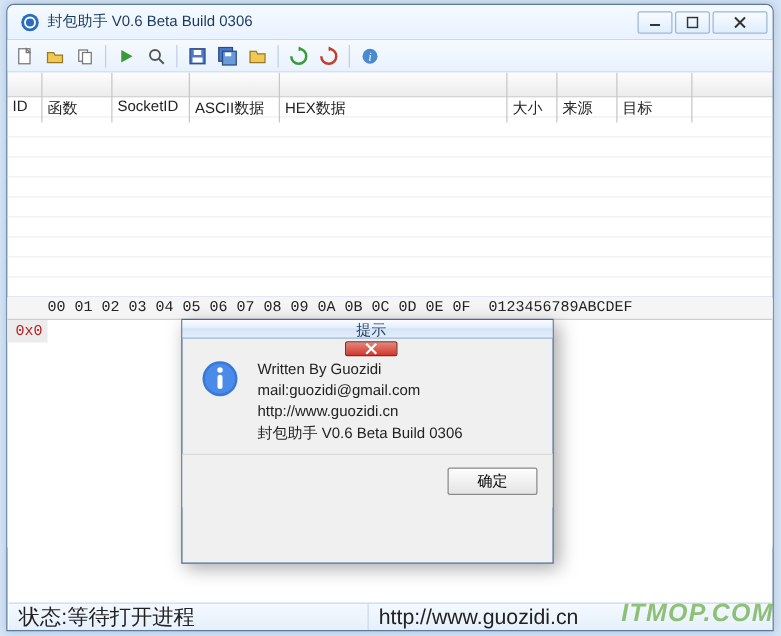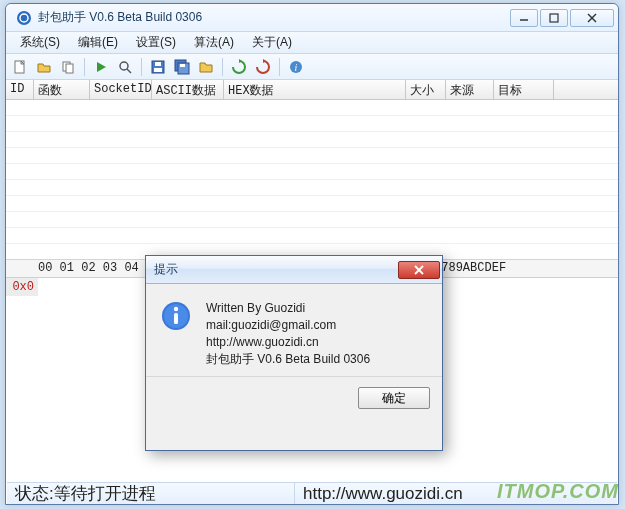--- a/index.html
+++ b/index.html
@@ -16,35 +16,35 @@
 
 .menubar { height: 22px; background: linear-gradient(#f4f9ff,#e6f0fb); border-bottom: 1px solid #c8d8ec; display: flex; align-items: center; padding: 0 6px; gap: 2px; }
 .menuitem { padding: 2px 8px; color: #222; cursor: pointer; }
 
 .toolbar { height: 26px; background: linear-gradient(#f6faff,#e8f2fc); border-bottom: 1px solid #c8d8ec; display: flex; align-items: center; padding: 0 4px; gap: 4px; }
 .tbbtn { width: 20px; height: 20px; display: flex; align-items: center; justify-content: center; cursor: pointer; border-radius: 2px; }
 .tbsep { width: 1px; height: 18px; background: #c0d0e4; margin: 0 2px; }
 
 .grid { height: 180px; overflow: hidden; border-bottom: 1px solid #c8d8ec; }
 .grid-header { display: flex; height: 20px; background: linear-gradient(#fdfdfd,#ececec); border-bottom: 1px solid #c8c8c8; }
-.gh { border-right: 1px solid #c8c8c8; padding: 2px 4px; font-size: 12px; color: #222; white-space: nowrap; overflow: hidden; font-family: Liberation Mono, monospace; }
+.gh { border-right: 1px solid #c8c8c8; padding: 20px 4px; font-size: 12px; color: #222; white-space: nowrap; overflow: hidden; }
 .grid-body { height: 160px; background: #fff; }
 .grid-row { height: 16px; border-bottom: 1px solid #f0f0f0; }
 
 .hexpane { height: 200px; background: #fff; }
 .hexheader { height: 18px; font-family: "Courier New", monospace; font-size: 12px; padding: 1px 0 1px 32px; color: #222; background: #f5f5f5; border-bottom: 1px solid #d0d0d0; white-space: pre; }
 .hexbody { display: flex; }
 .addrcol { width: 32px; background: #ececec; font-family: "Courier New", monospace; font-size: 12px; padding: 2px 4px; color: #b91c1c; text-align: right; }
 .hexcontent { flex: 1; }
 
 .statusbar { position: absolute; bottom: 0; left: 1px; right: 1px; height: 22px; background: linear-gradient(#f4f9ff,#e6f0fb); border-top: 1px solid #c8d8ec; display: flex; align-items: center; font-size: 17px; color: #222; }
 .sbcell { padding: 0 8px; border-right: 1px solid #c8d8ec; height: 100%; display: flex; align-items: center; }
 
 .dialog { position: absolute; left: 145px; top: 255px; width: 298px; height: 196px; background: #f0f0f0; border: 1px solid #4a6a9a; box-shadow: 4px 4px 14px rgba(0,0,0,0.35); }
-.dlg-titlebar { height: 28px; background: linear-gradient(#fbfcfe,#e4eefb 45%,#d3e4f8 50%,#e4eefb); border-bottom: 1px solid #9ab6da; display: flex; align-items: center; padding: 0 2px 0 8px; }
+.dlg-titlebar { height: 15px; background: linear-gradient(#fbfcfe,#e4eefb 45%,#d3e4f8 50%,#e4eefb); border-bottom: 1px solid #9ab6da; display: flex; align-items: center; padding: 0 2px 0 8px; flex-direction: column; }
 .dlg-title { flex: 1; color: #1a3a5c; font-size: 12px; }
 .dlg-close { width: 42px; height: 18px; background: linear-gradient(#e9847a,#cf3b2e); border: 1px solid #8a2a20; border-radius: 2px; display: flex; align-items: center; justify-content: center; cursor: pointer; }
 .dlg-close svg { width: 10px; height: 10px; }
 .dlg-body { padding: 16px 24px 8px 14px; display: flex; gap: 14px; }
 .dlg-icon { width: 32px; height: 32px; flex-shrink: 0; }
 .dlg-text { font-size: 12px; color: #222; line-height: 17px; }
 .dlg-buttons { border-top: 1px solid #d8d8d8; padding: 10px 12px; display: flex; justify-content: flex-end; background: #f0f0f0; }
 .dlg-btn { min-width: 72px; height: 22px; background: linear-gradient(#fdfdfd,#e4e4e4); border: 1px solid #8a8a8a; border-radius: 2px; font-size: 12px; cursor: pointer; }
 
 .watermark { position: absolute; right: 6px; bottom: 6px; font-size: 20px; font-weight: bold; font-style: italic; color: rgba(100,170,60,0.7); letter-spacing: 1px; pointer-events: none; }
@@ -74,27 +74,20 @@
         </div>
       <div class="winbtn close">
           <svg width="10" height="10">
             <line x1="1" y1="1" x2="9" y2="9" stroke="#333" stroke-width="1.5"></line>
             <line x1="9" y1="1" x2="1" y2="9" stroke="#333" stroke-width="1.5"></line>
           </svg>
         </div>
     </div>
   </div>
 
-  <div class="menubar">
-    <span class="menuitem">系统(S)</span>
-    <span class="menuitem">编辑(E)</span>
-    <span class="menuitem">设置(S)</span>
-    <span class="menuitem">算法(A)</span>
-    <span class="menuitem">关于(A)</span>
-  </div>
 
   <div class="toolbar">
     <span class="tbbtn">
         <svg width="16" height="16">
           <rect x="3" y="2" width="9" height="12" fill="#fff" stroke="#777"></rect>
           <path d="M9 2 L12 5 L9 5 Z" fill="#ddd" stroke="#777"></path>
         </svg>
       </span>
     <span class="tbbtn">
         <svg width="16" height="16">

